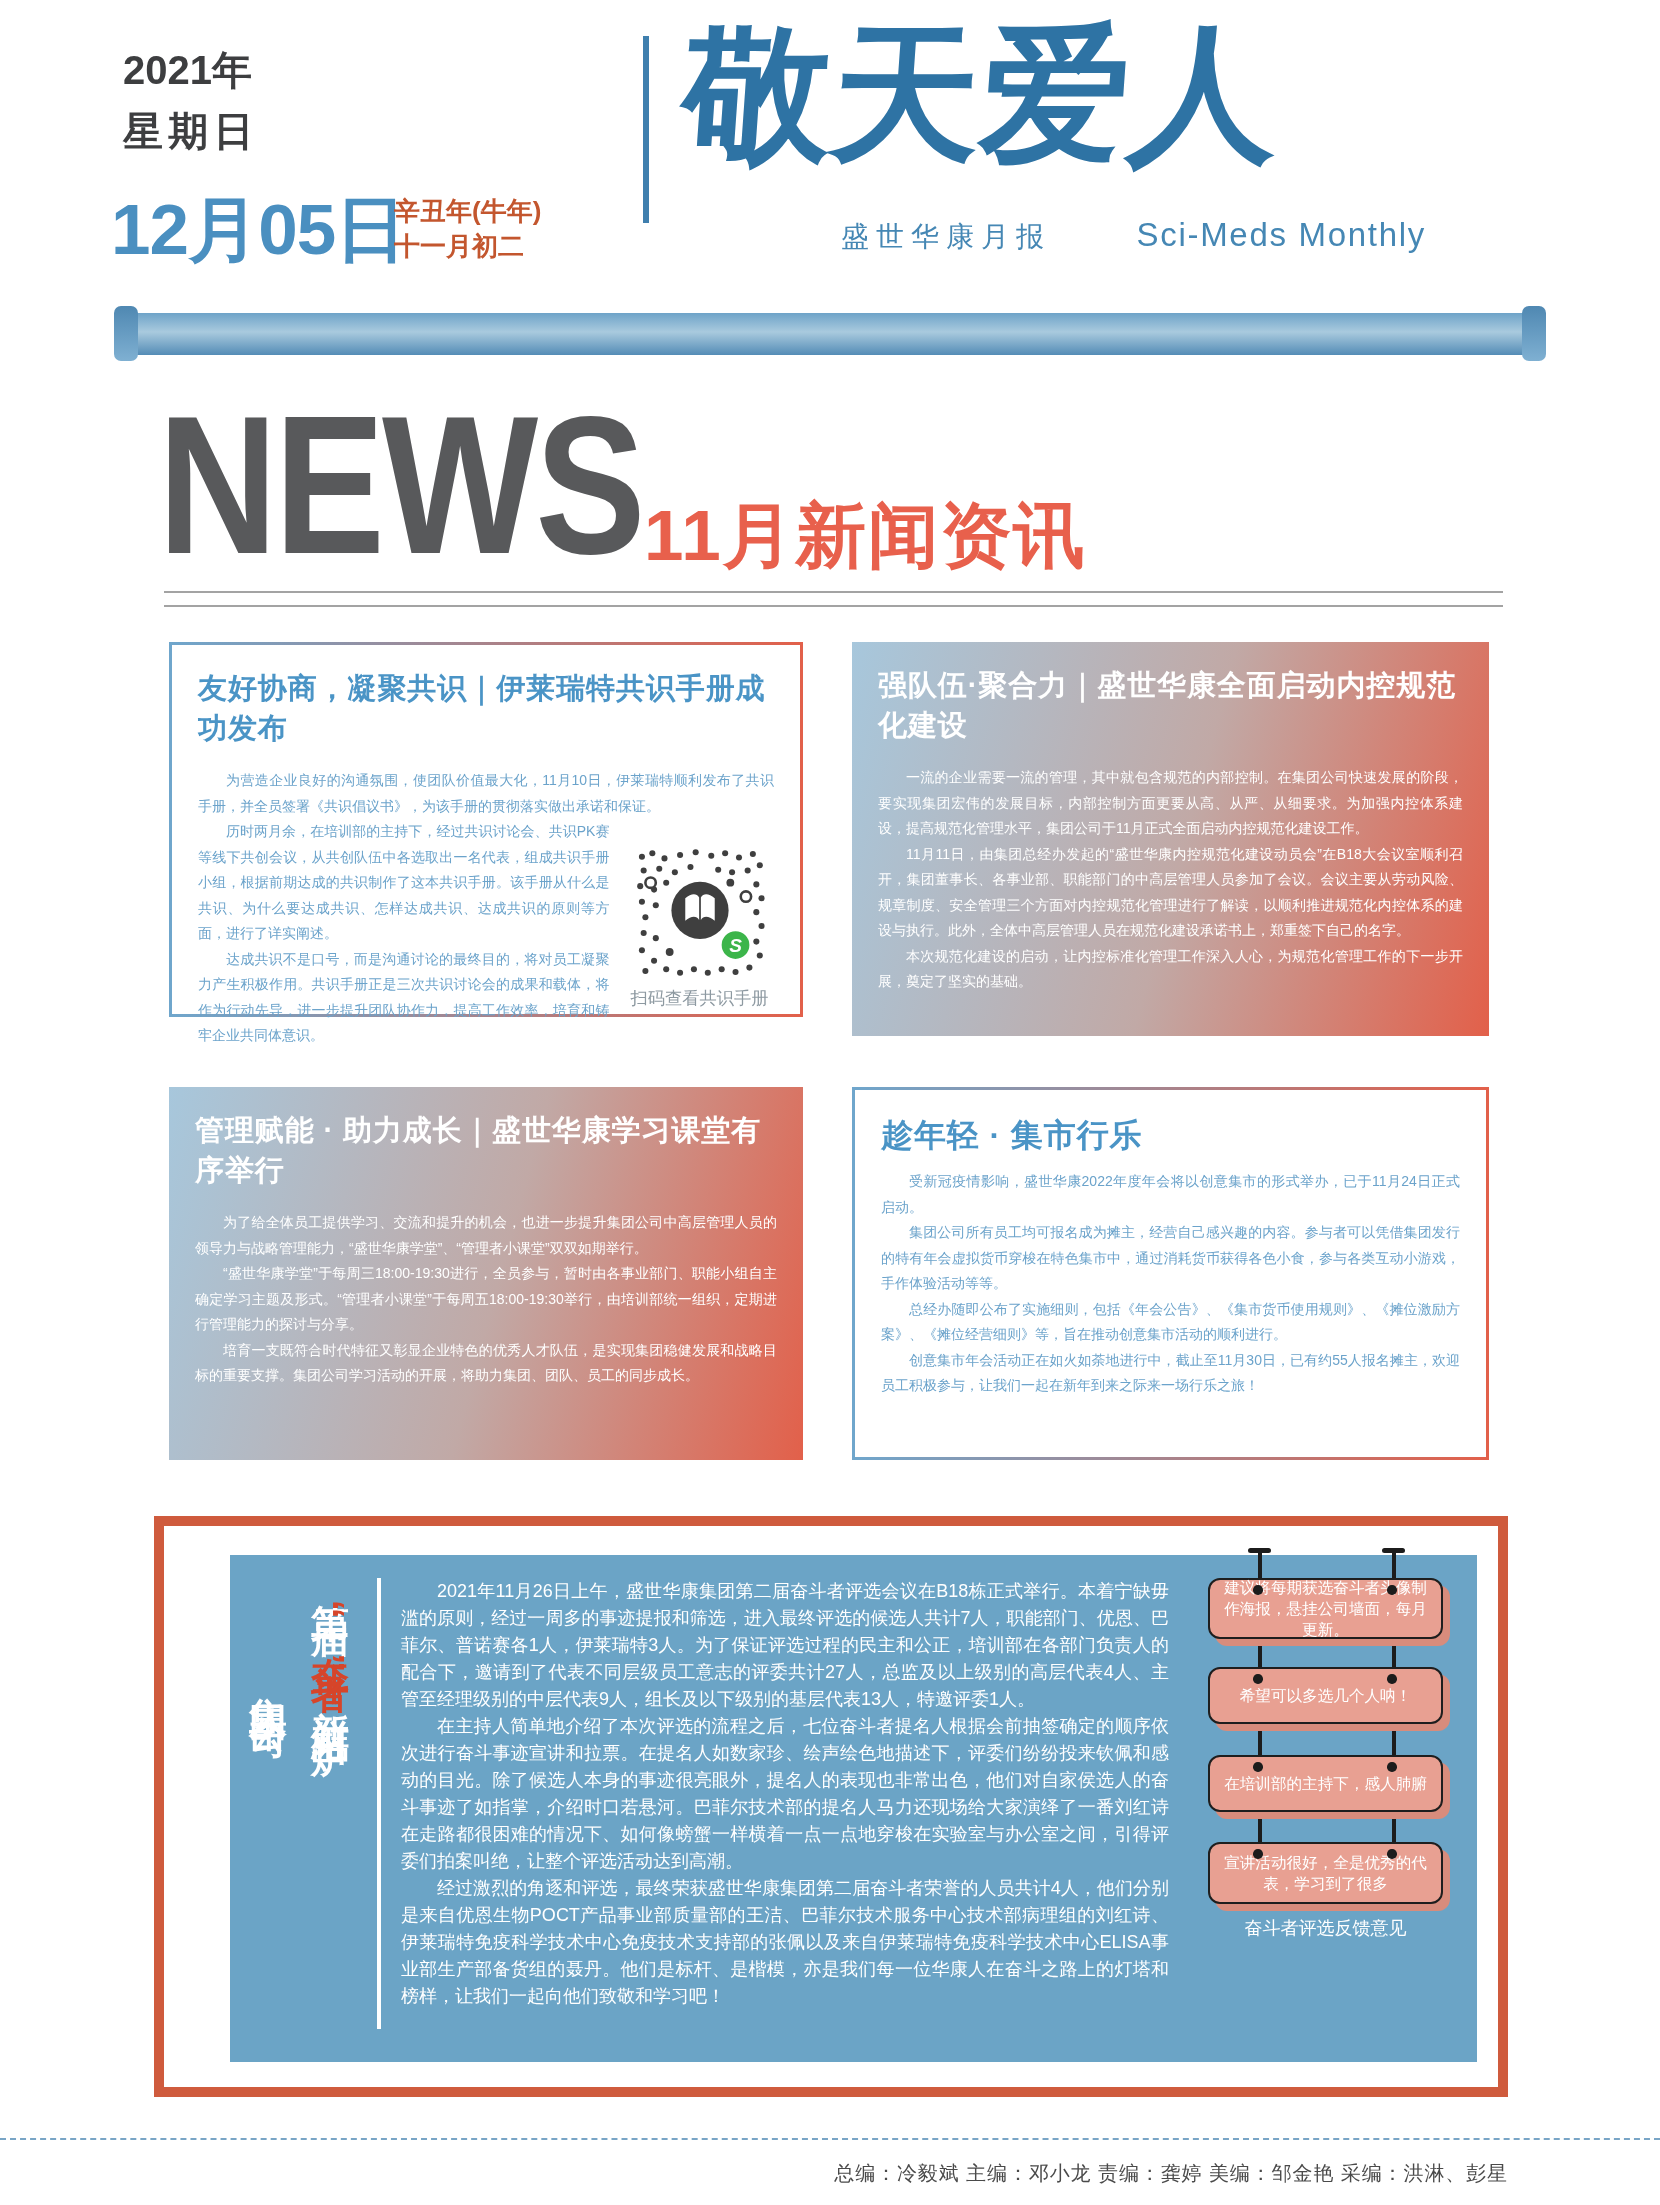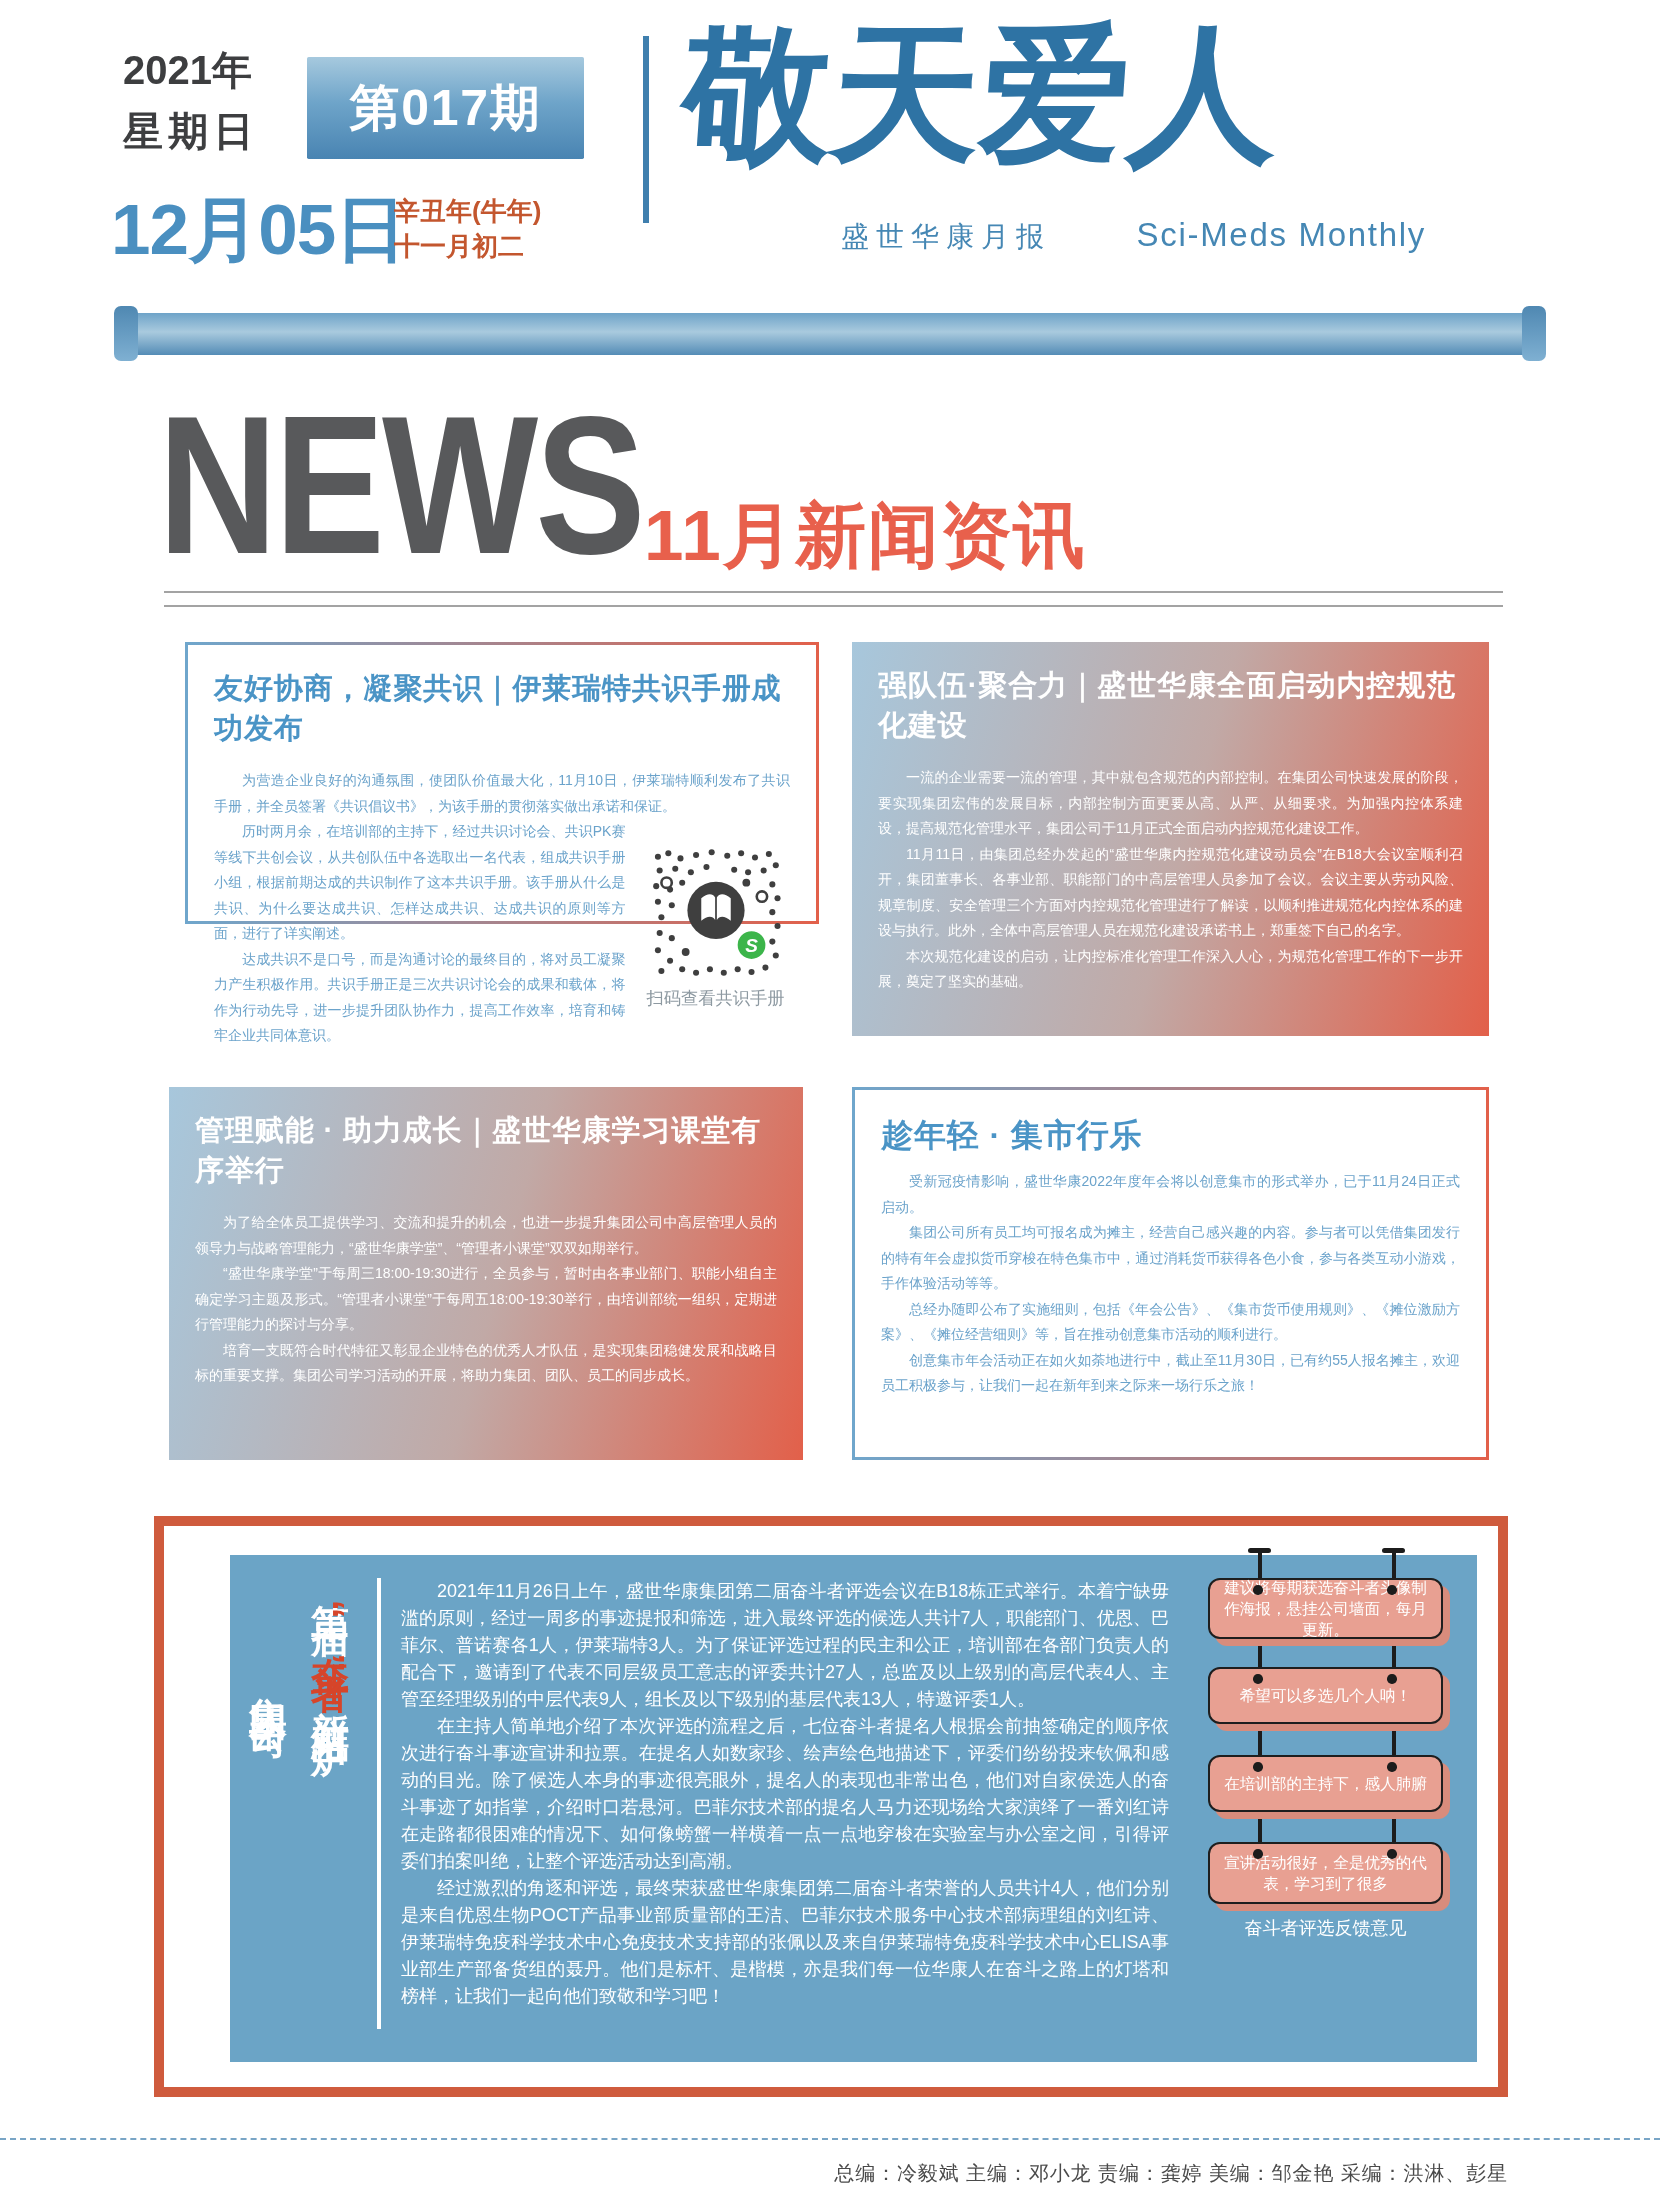--- a/index.html
+++ b/index.html
@@ -36,21 +36,21 @@
   .news-word{position:absolute;left:158px;top:399px;font-size:197px;line-height:173px;font-weight:bold;
       color:#58595b;letter-spacing:-3.5px;transform:scaleX(.84);transform-origin:left;}
   .news-sub{position:absolute;left:644px;top:489px;font-size:71px;font-weight:bold;color:#e8604c;letter-spacing:1.7px;}
   .rule{position:absolute;left:164px;width:1339px;height:1.7px;background:#a3a3a3;}
   .rule.r1{top:591px;} .rule.r2{top:605px;}
 
   
   .card{position:absolute;box-sizing:border-box;padding:24px 26px;}
   .card.bordered{background:#fff;border:3.5px solid;border-image:linear-gradient(90deg,#6fa6cc,#e2604a) 1;}
   .card.filled{background:linear-gradient(105deg,#a7c7dc 0%,#c1a9a6 52%,#e2604a 100%);}
-  .c1{left:169px;top:642px;width:634px;height:282px;margin-left:16px;}
+  .c1{left:169px;top:642px;width:634px;height:375px;}
   .c2{left:852px;top:642px;width:637px;height:394px;}
   .c3{left:169px;top:1087px;width:634px;height:373px;}
   .c4{left:852px;top:1087px;width:637px;height:373px;}
   .a-title{font-size:29px;font-weight:bold;margin:0 0 19px 0;letter-spacing:0.9px;}
   .blue-t{color:#4a94c6;} .white-t{color:#fff;}
   .a-title.two{line-height:1.35;margin-bottom:12px;font-size:32px;}
   .a-body p{margin:0;font-size:14px;line-height:25.5px;text-indent:2em;text-align:justify;}
   .blue-b p{color:#6ba3cb;} .white-b p{color:#fff;}
 
   
@@ -90,21 +90,20 @@
   .cutline{position:absolute;left:0;top:2138px;width:1660px;border-top:2.6px dashed #79a5c6;}
   .credits{position:absolute;top:2160px;right:152px;font-size:20px;color:#4a4a4a;letter-spacing:0.9px;}
 </style>
 </head>
 <body>
 
 <div class="page">
 
   <div class="m-year">2021年</div>
   <div class="m-week">星期日</div>
-  <div class="issue-badge">第017期</div>
   <div class="m-date">12月05日</div>
   <div class="m-lunar">
     <div>辛丑年(牛年)</div>
     <div>十一月初二</div>
   </div>
   <div class="m-vline"></div>
   <div class="m-callig">敬天爱人</div>
   <div class="m-sub">
     <span class="cn">盛世华康月报</span>
     <span class="en">Sci-Meds Monthly</span>

